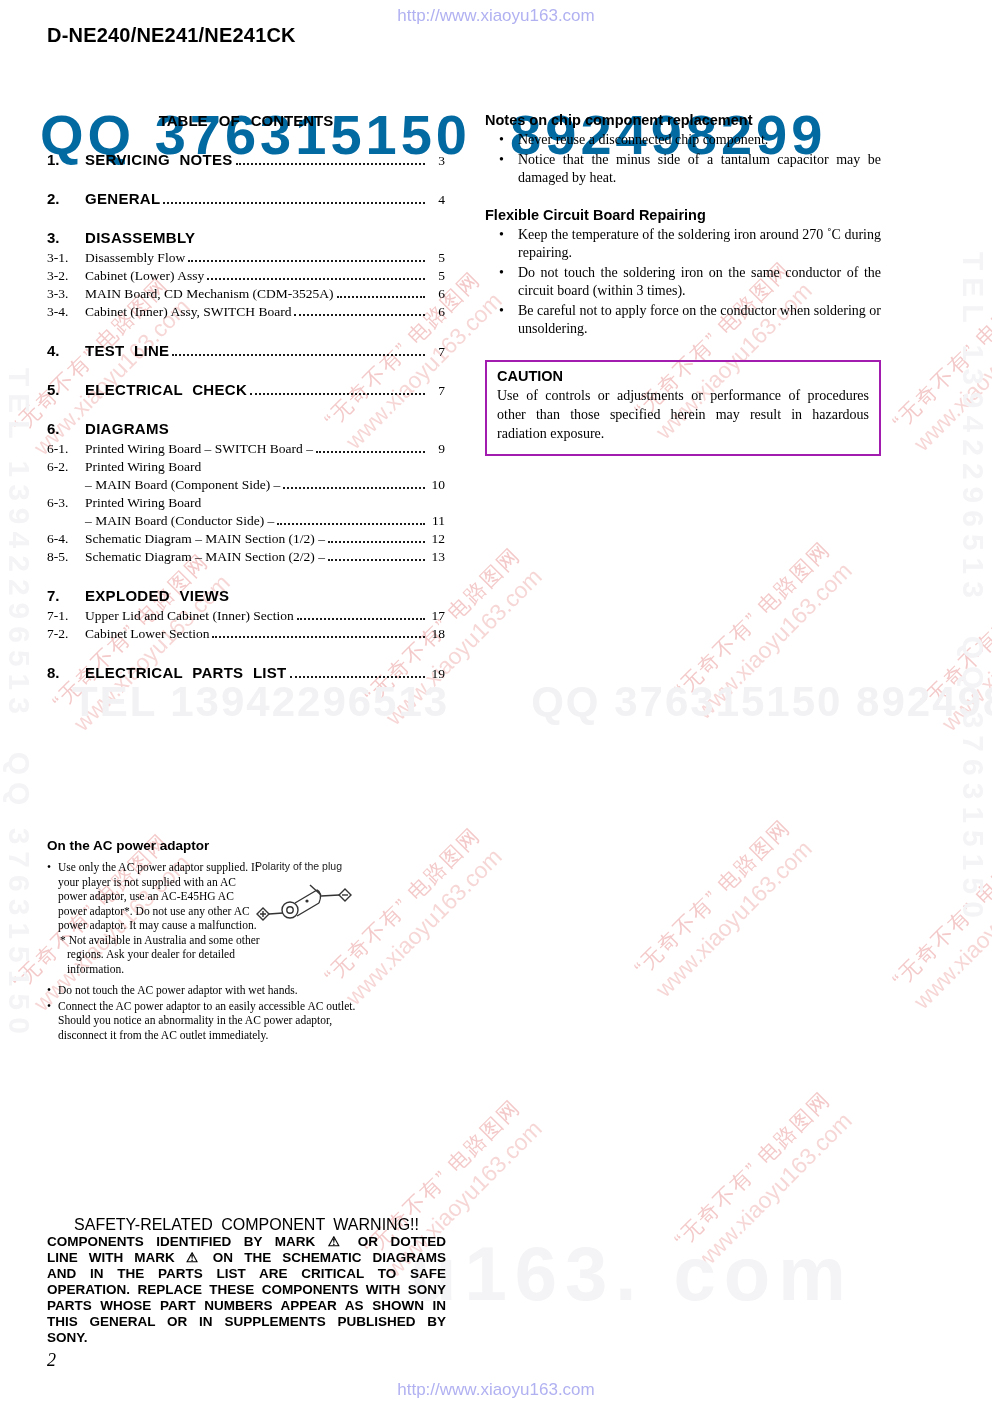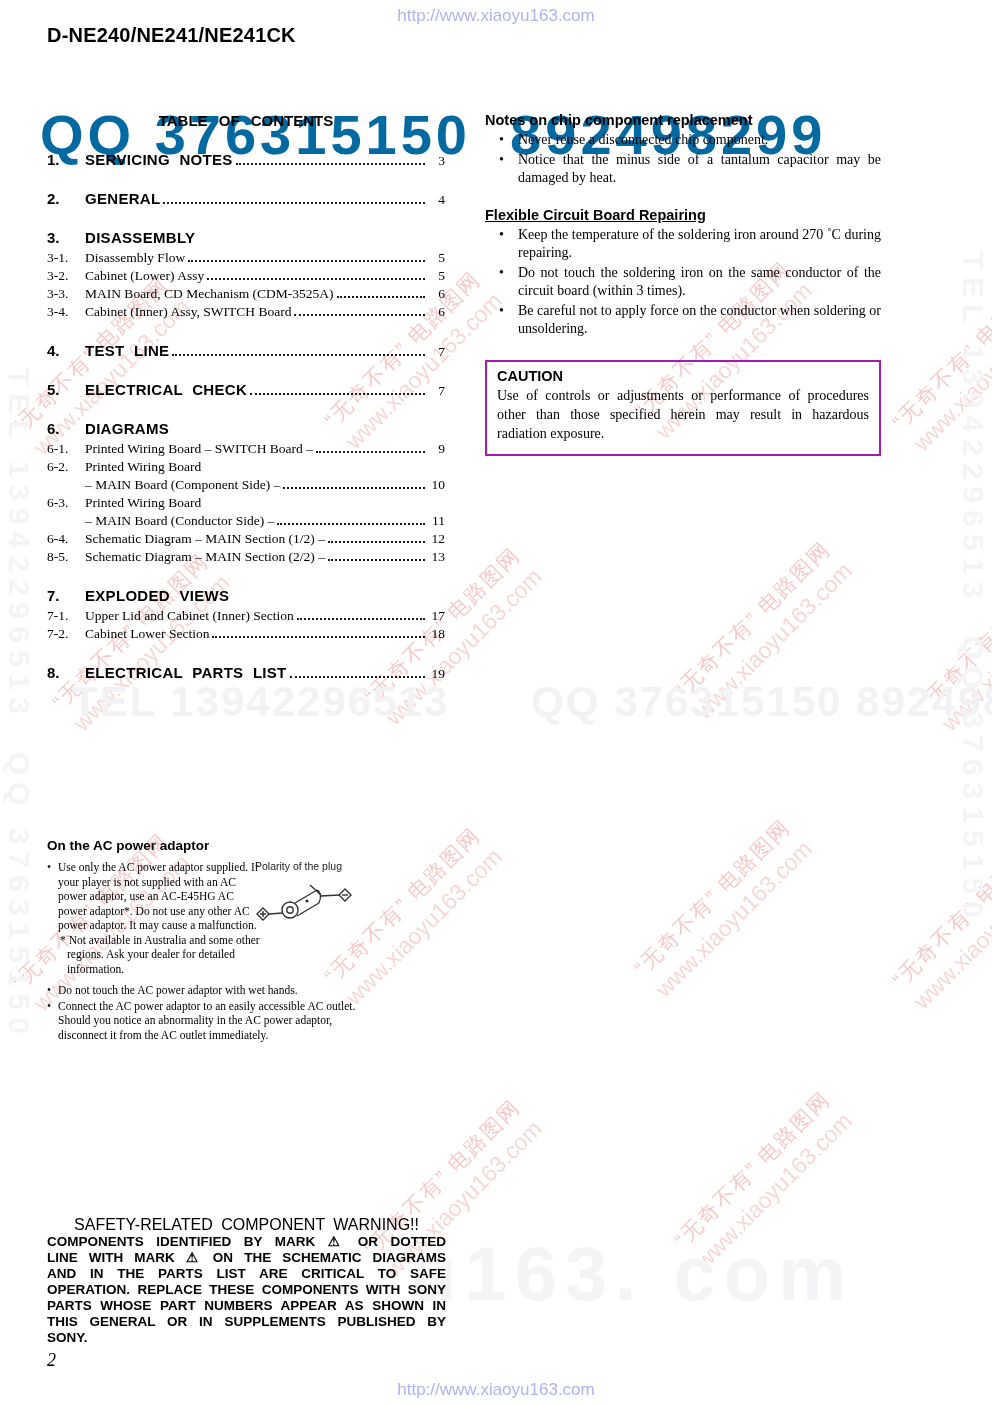--- a/index.html
+++ b/index.html
@@ -48,21 +48,21 @@
   .toc-row.main{font:bold 15px "Liberation Sans",sans-serif;margin-top:21px;}
   .toc-row.main .lbl{word-spacing:5px;letter-spacing:.3px;}
   .toc-row.sub{font:13.5px "Liberation Serif",serif;line-height:18px;}
   .toc-row.subfirst{margin-top:3px;}
   .toc-row .dots{flex:1;border-bottom:2px dotted #1a1a1a;margin:0 4px 3px 3px;height:1px;}
   .toc-row .pg{flex:none;min-width:16px;text-align:right;font:13.5px "Liberation Serif",serif;font-weight:normal;}
 
   
   .rcol{position:absolute;left:485px;top:112px;width:396px;}
   .rcol .h{font:bold 14.5px "Liberation Sans",sans-serif;margin:0 0 3px 0;}
-  .rcol .sec2{margin-top:19px;text-decoration:underline;}
+  .rcol .sec2{margin-top:19px;}
   .bullet{display:flex;font:14px "Liberation Serif",serif;line-height:18.5px;margin-bottom:1px;}
   .bullet .b{flex:none;width:19px;margin-left:14px;}
   .bullet .t{flex:1;text-align:justify;}
   .caution{border:2px solid #a21caf;margin-top:21px;padding:6px 10px 11px;}
   .caution .ct{font:bold 14.5px "Liberation Sans",sans-serif;margin-bottom:2px;}
   .caution .cb{font:14px "Liberation Serif",serif;line-height:19px;text-align:justify;}
 
   
   .ac{position:absolute;left:47px;top:838px;width:338px;}
   .ac .h4{font:bold 13.5px "Liberation Sans",sans-serif;margin:0 0 7px;}

